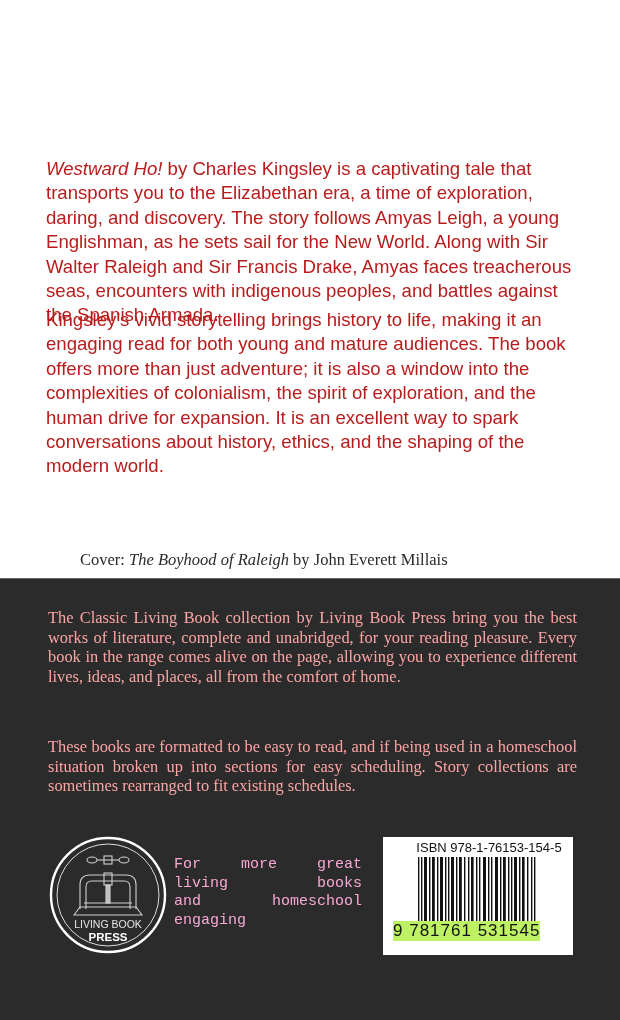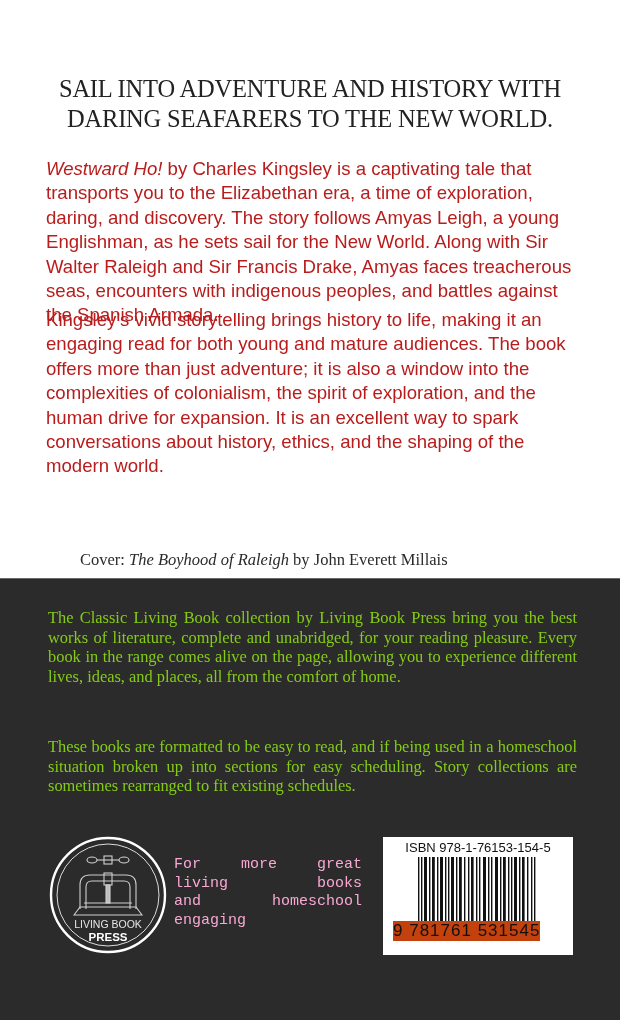--- a/index.html
+++ b/index.html
@@ -4,39 +4,35 @@
 <style>
   html, body { margin:0; padding:0; }
   body { width:620px; height:1020px; position:relative; background:#ffffff; overflow:hidden; font-family:"DejaVu Serif","Liberation Serif",serif; }
   .top { position:absolute; left:0; top:0; width:620px; height:578px; background:#ffffff; }
   .headline { position:absolute; left:0; top:74px; width:620px; text-align:center; font-family:"Liberation Serif",serif; font-size:24.5px; line-height:30px; color:#222; letter-spacing:-0.2px; }
   .para { position:absolute; left:46px; width:540px; font-family:Liberation Sans, sans-serif; font-size:18.6px; line-height:24.4px; color:#b91c1c; }
   .p1 { top:157px; }
   .p2 { top:308px; }
   .credit { position:absolute; left:48px; top:550px; font-family:"Liberation Serif",serif; font-size:16.5px; color:#2a2a2a;margin-left:32px; }
   .bottom { position:absolute; left:0; top:578px; width:620px; height:442px; background:#2b2b2b; border-top:1px solid #6a6a6a; }
-  .dpara { position:absolute; left:48px; width:529px; font-family:"Liberation Serif",serif; font-size:16.4px; line-height:19.6px; color:#84cc16; text-align:justify; }
+  .dpara { position:absolute; left:48px; width:529px; font-family:"Liberation Serif",serif; font-size:16.4px; line-height:19.6px; color:#fca5a5; text-align:justify; }
   .d1 { top:29px; }
   .d2 { top:146px;margin-top:12px; }
   .logo { position:absolute; left:48px; top:256px; width:120px; height:120px; }
   .promo { position:absolute; left:174px; top:277px; width:188px; font-family:Liberation Mono, monospace; font-size:15px; line-height:18.5px; color:#f9a8d4; text-align:justify; text-align-last:justify; }
   .promo .last { text-align-last:center; display:block; }
   .barcode-box { position:absolute; left:383px; top:258px; width:190px; height:118px; background:#ffffff; }
-  .isbn-label { position:absolute; left:0; top:3px; width:190px; text-align:center; font-family:"Liberation Sans",sans-serif; font-size:13px; color:#111; }
+  .isbn-label { position:absolute; left:0; top:3px; width:190px; text-align:center; font-family:"Liberation Sans",sans-serif; font-size:13px; color:#111;padding-left:11px; }
   .bars { position:absolute; left:35px; top:20px; width:120px; height:82px; }
-  .barnum { position:absolute; left:10px; top:84px; font-family:"Liberation Sans",sans-serif; font-size:17px; color:#111; background:#c2410c; letter-spacing:1px; white-space:pre; }
+  .barnum { position:absolute; left:10px; top:84px; font-family:"Liberation Sans",sans-serif; font-size:17px; color:#111; background:#bef264; letter-spacing:1px; white-space:pre; }
 </style>
 </head>
 <body>
 
 <div class="top">
-  <div class="headline">
-    <div>SAIL INTO ADVENTURE AND HISTORY WITH</div>
-    <div>DARING SEAFARERS TO THE NEW WORLD.</div>
-  </div>
 
   <div class="para p1"><i>Westward Ho!</i><span> by Charles Kingsley is a captivating tale that transports you to the Elizabethan era, a time of exploration, daring, and discovery. The story follows Amyas Leigh, a young Englishman, as he sets sail for the New World. Along with Sir Walter Raleigh and Sir Francis Drake, Amyas faces treacherous seas, encounters with indigenous peoples, and battles against the Spanish Armada.</span></div>
 
   <div class="para p2">Kingsley’s vivid storytelling brings history to life, making it an engaging read for both young and mature audiences. The book offers more than just adventure; it is also a window into the complexities of colonialism, the spirit of exploration, and the human drive for expansion. It is an excellent way to spark conversations about history, ethics, and the shaping of the modern world.</div>
 
   <div class="credit"><span>Cover: </span><i>The Boyhood of Raleigh</i><span> by John Everett Millais</span></div>
 </div>
 
 <div class="bottom">
   <div class="dpara d1">The Classic Living Book collection by Living Book Press bring you the best works of literature, complete and unabridged, for your reading pleasure. Every book in the range comes alive on the page, allowing you to experience different lives, ideas, and places, all from the comfort of home.</div>

